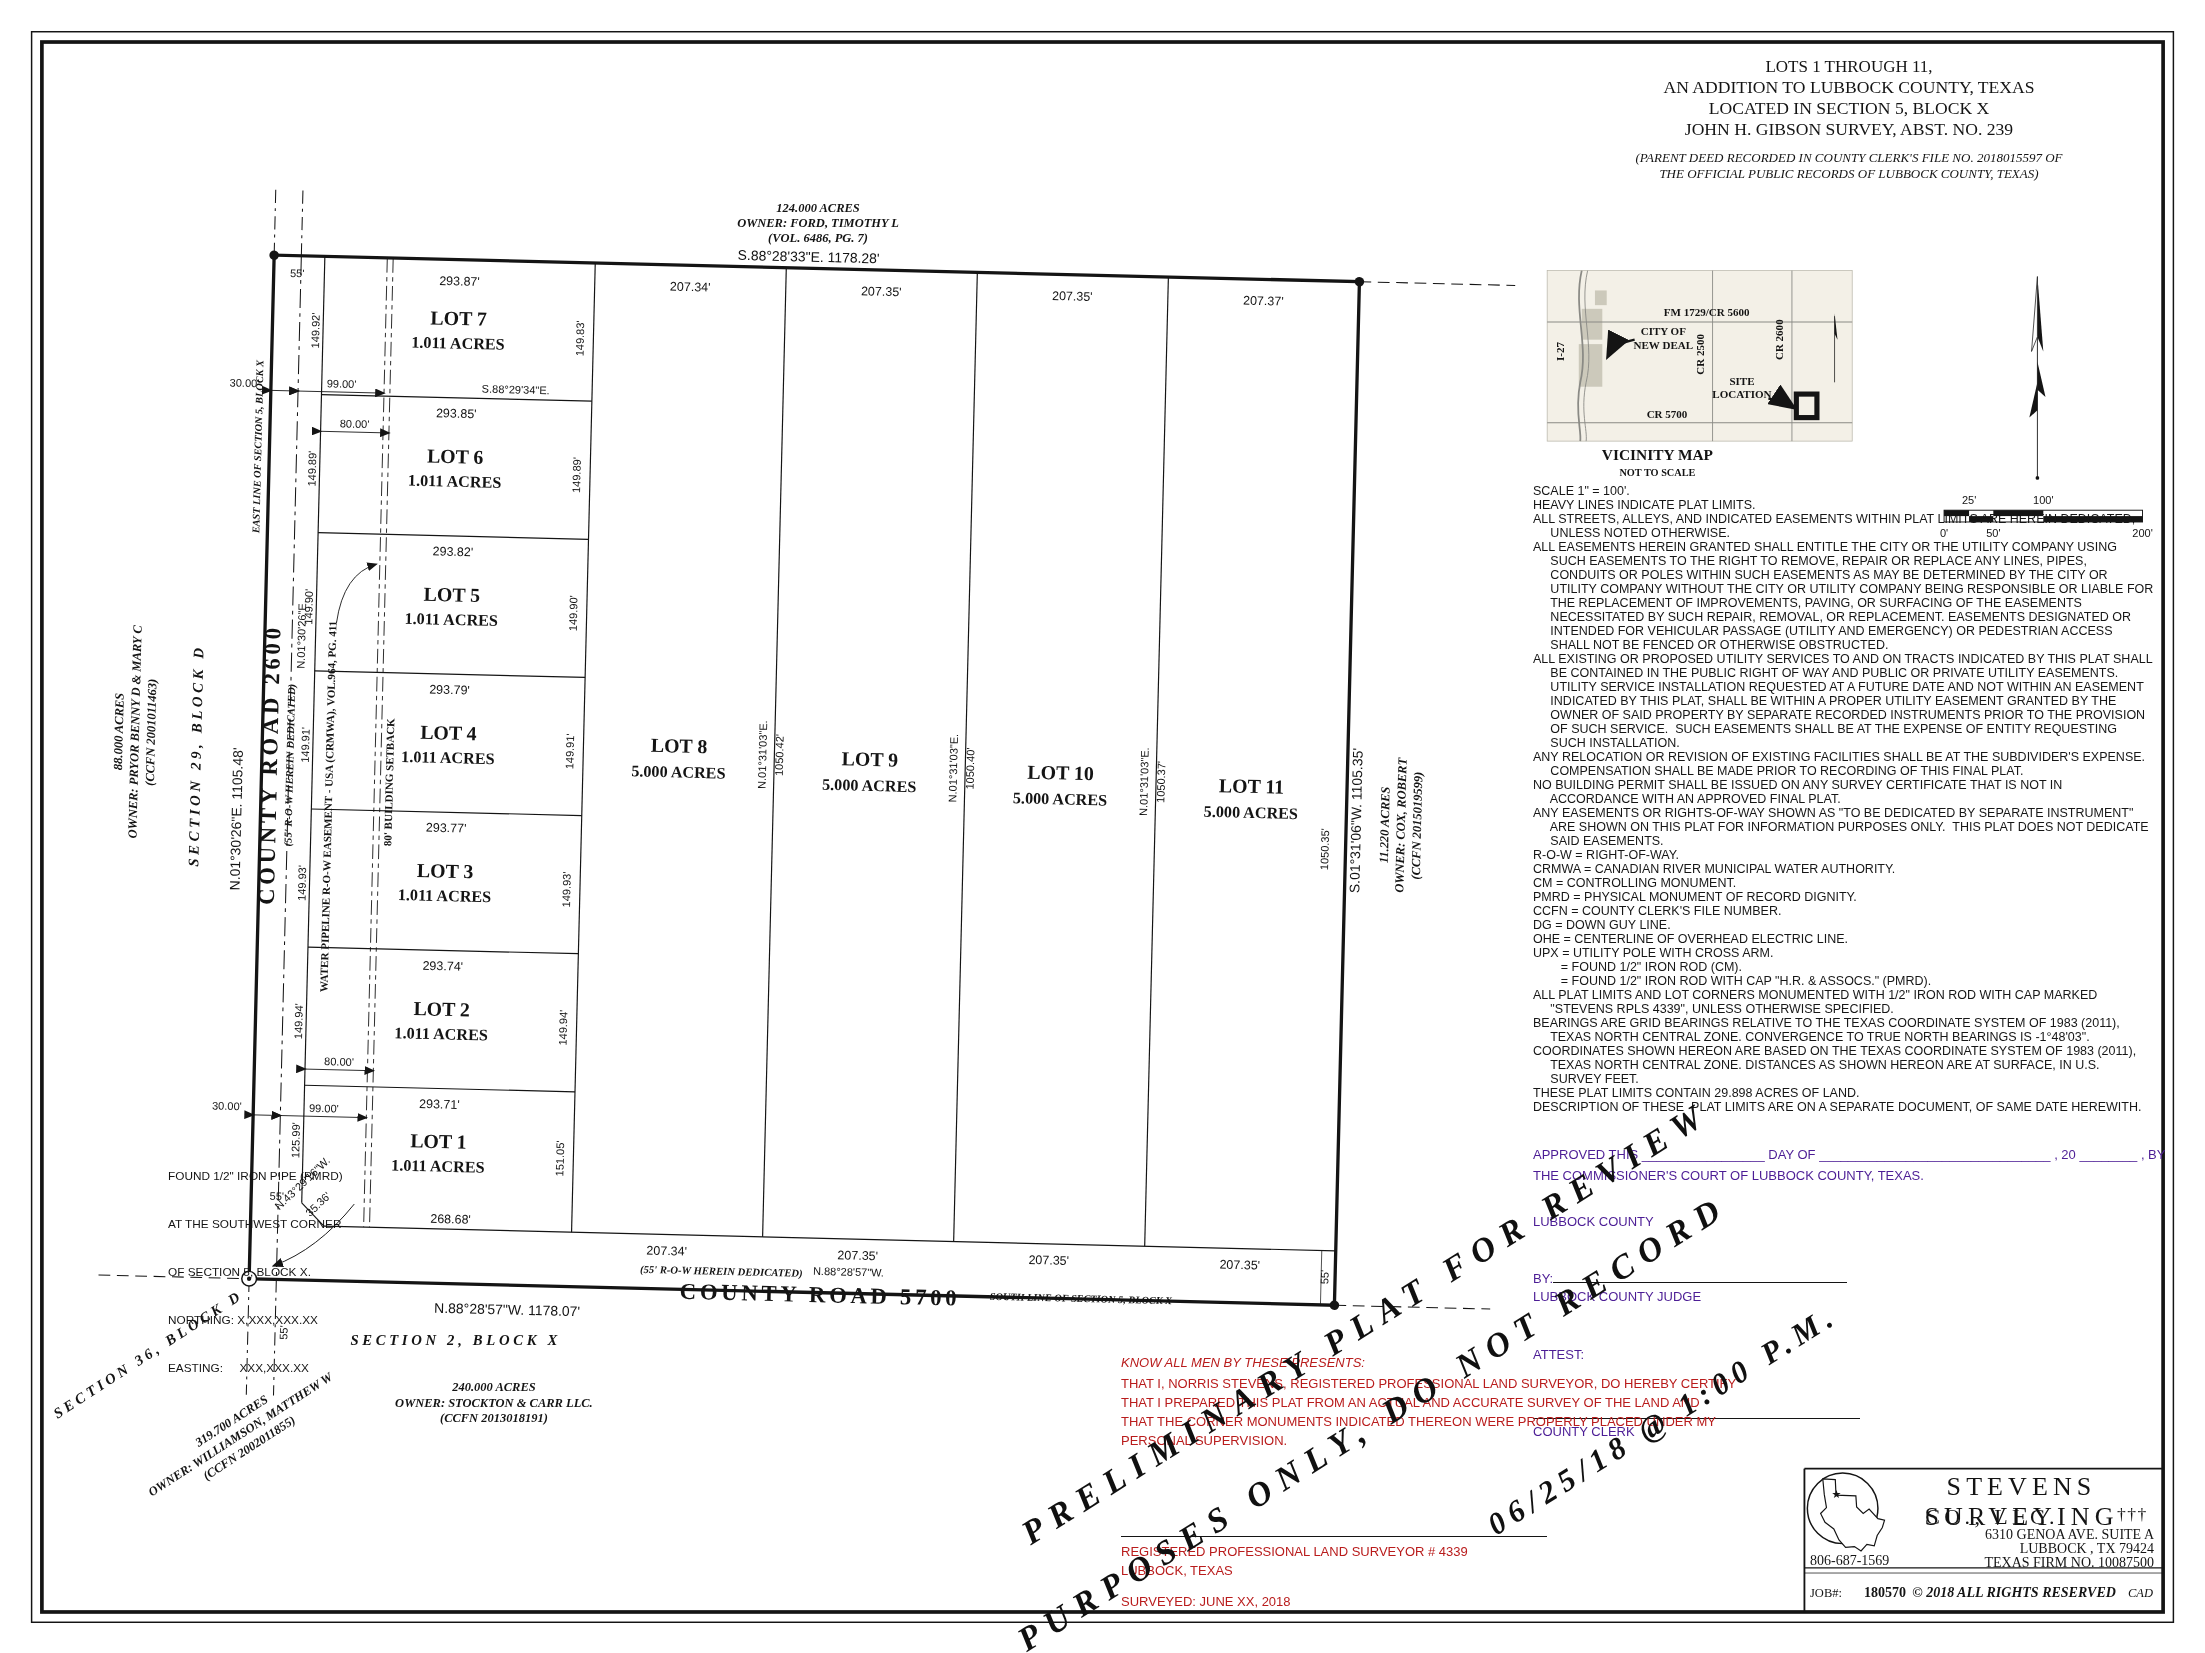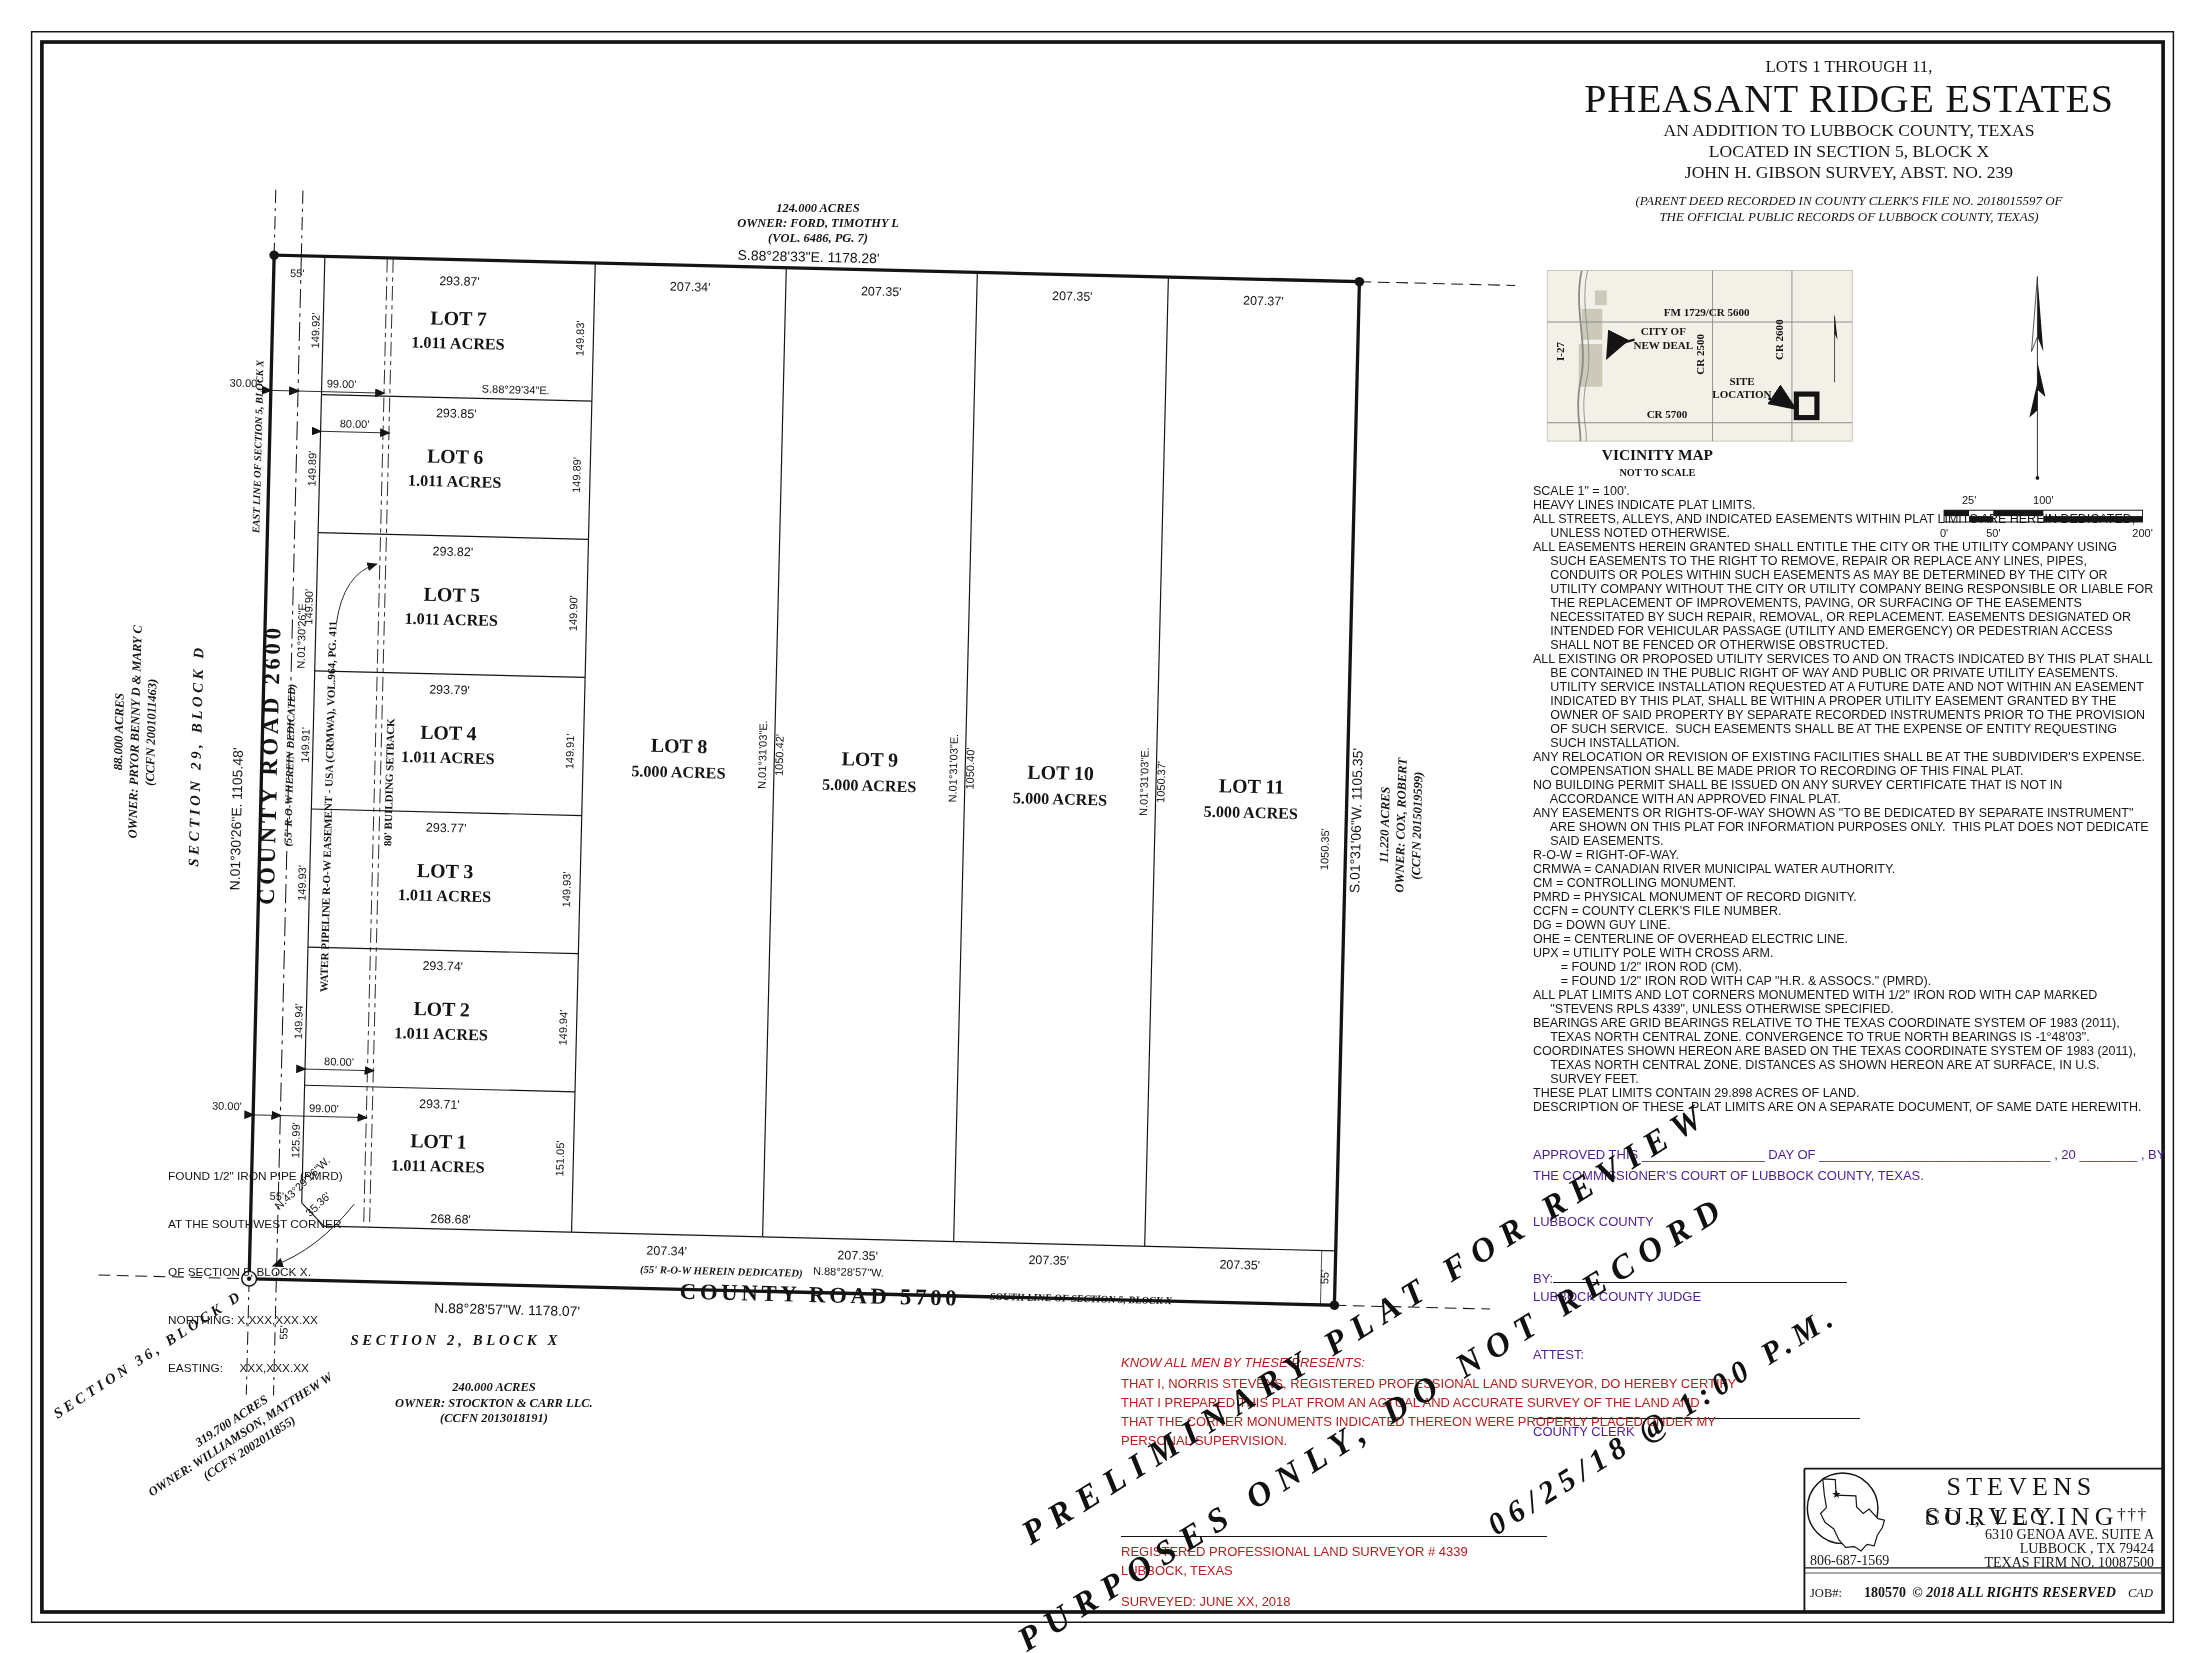--- a/index.html
+++ b/index.html
@@ -307,21 +307,20 @@
     </g>
     <g>
       <circle cx="2507" cy="2052" r="48" fill="none" stroke="#141414" stroke-width="2"></circle>
       <path d="M2480,2012 l17,1 l1,21 l27,1 l1,15 l9,9 l8,-6 l12,13 l9,2 l-3,10 l-7,11 l-4,14 l-10,-2 l-8,9 l-9,-6 l-12,1 l-9,-10 l-7,-15 l-12,-9 l-6,-12 l8,-8 l-3,-18 z" fill="#ffffff" stroke="#141414" stroke-width="1.6"></path>
       <text x="2492" y="2038" font-size="15">★</text>
     </g>
   </svg>
 
   <div class="abs ser" style="left:1518px;top:57px;width:662px;text-align:center;">
     <div style="font-size:17px;">LOTS 1 THROUGH 11,</div>
-    <div style="font-size:40px;letter-spacing:0.7px;line-height:43px;">PHEASANT RIDGE ESTATES</div>
     <div style="font-size:17.6px;line-height:21px;">AN ADDITION TO  LUBBOCK COUNTY, TEXAS</div>
     <div style="font-size:17.6px;line-height:21px;">LOCATED IN SECTION 5, BLOCK X</div>
     <div style="font-size:17.6px;line-height:21px;">JOHN H. GIBSON SURVEY, ABST. NO. 239</div>
     <div style="font-size:13px;font-style:italic;margin-top:10.3px;line-height:15.4px;">(PARENT DEED RECORDED IN COUNTY CLERK'S FILE NO. 2018015597 OF</div>
     <div style="font-size:13px;font-style:italic;line-height:15.4px;">THE OFFICIAL PUBLIC RECORDS OF LUBBOCK COUNTY, TEXAS)</div>
   </div>
 
   <div class="abs" style="left:1533px;top:484px;width:632px;">
       <div class="note-line">SCALE 1" = 100'.</div>
       <div class="note-line">HEAVY LINES INDICATE PLAT LIMITS.</div>

